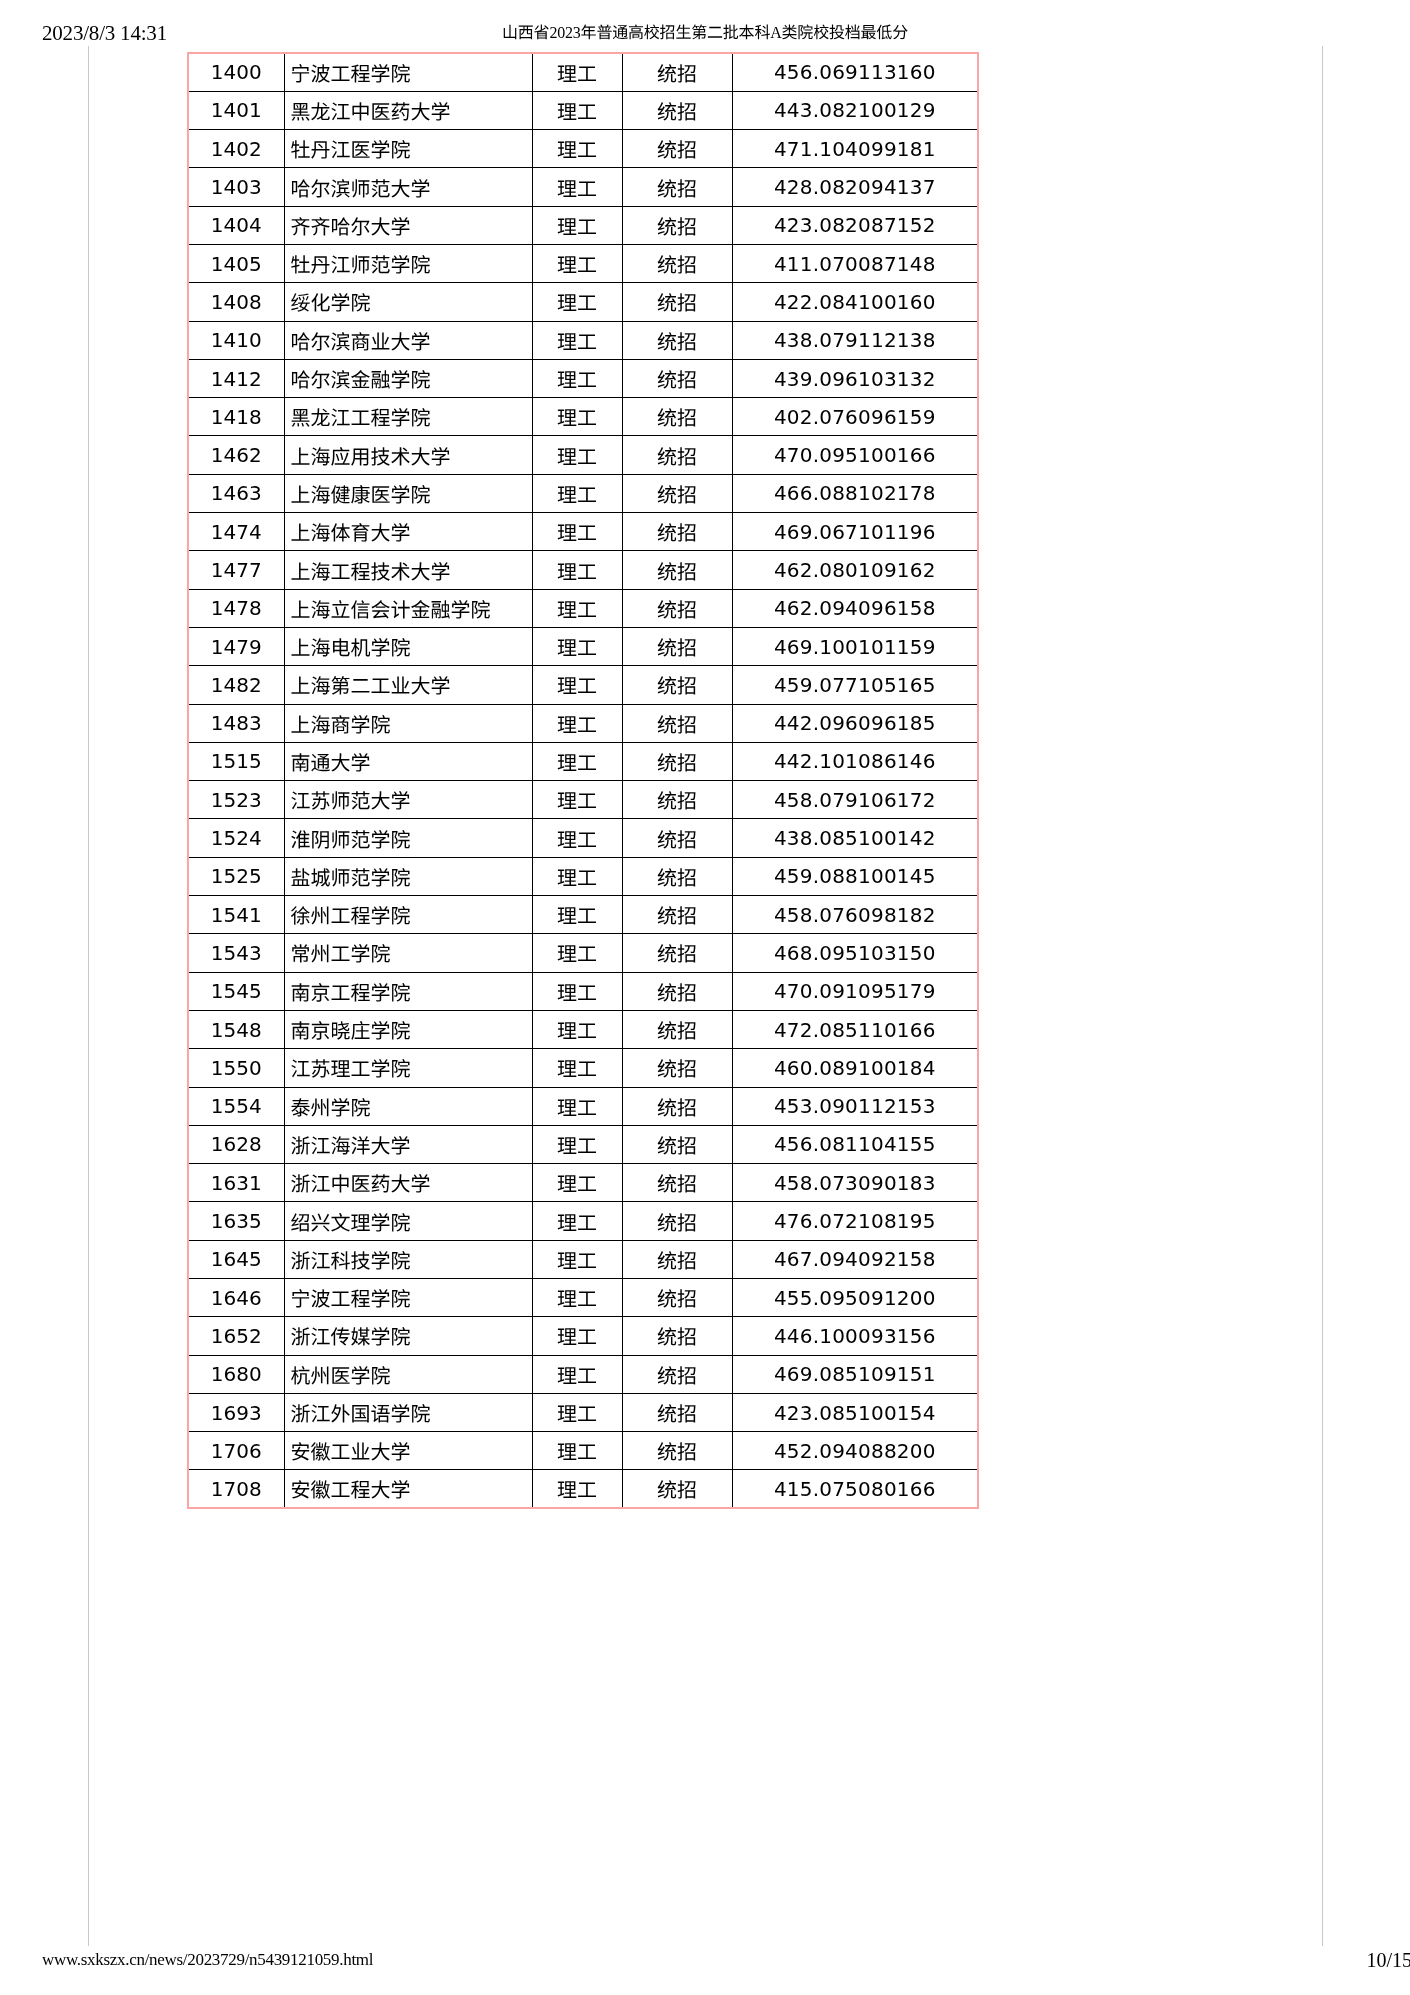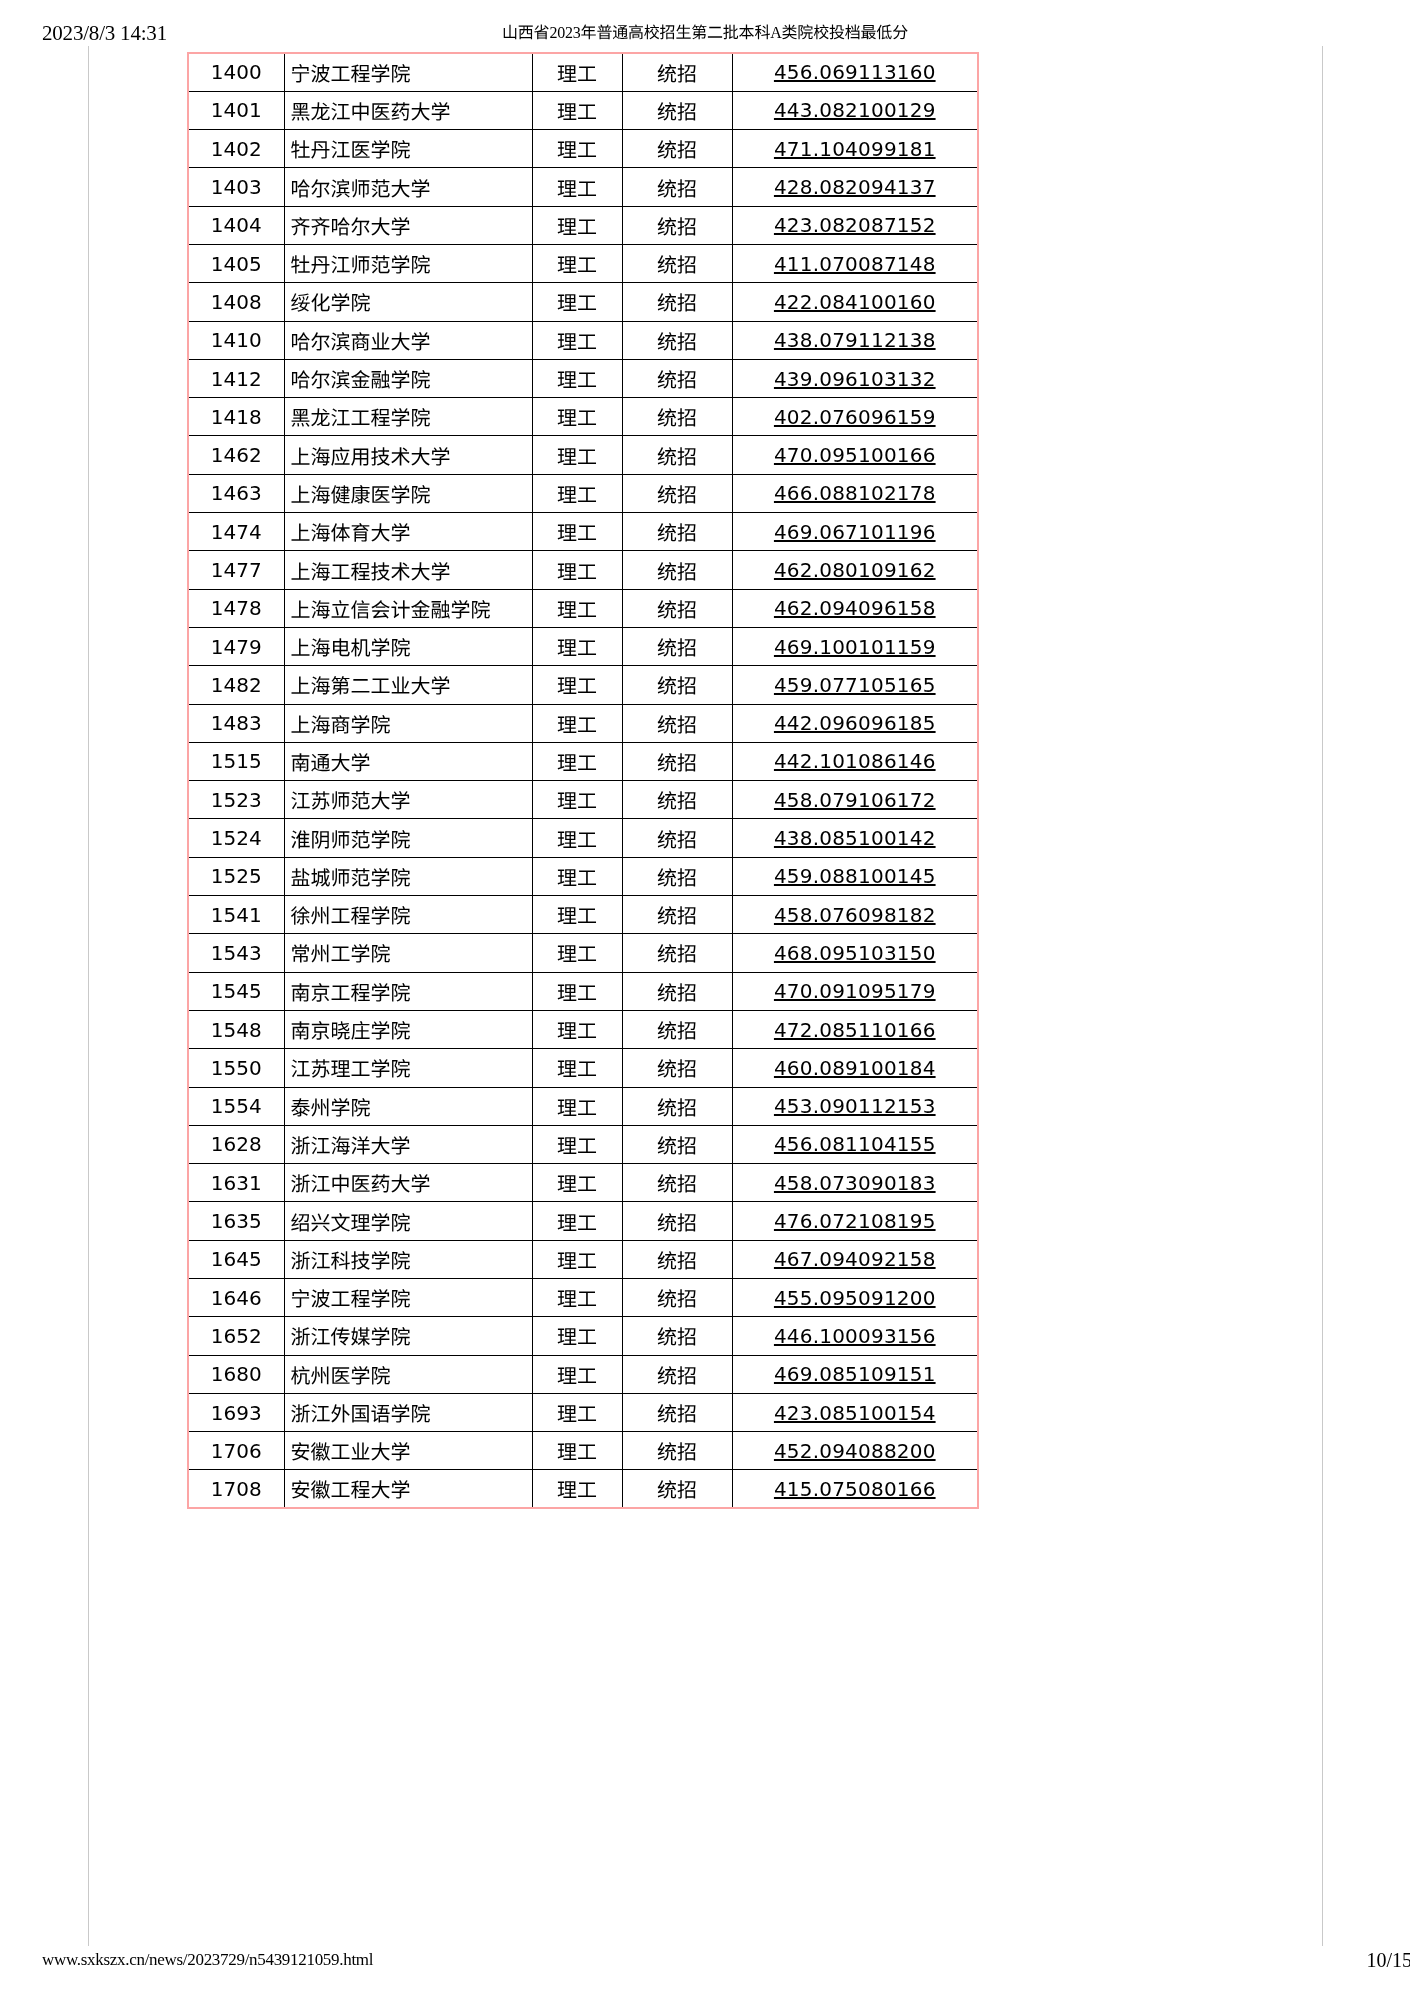--- a/index.html
+++ b/index.html
@@ -83,21 +83,21 @@
   table.score-table {
     border: 2px solid #fca5a5;
   }
   .col-code   { width: 96px;  text-align: center;
                 font-family: "Liberation Serif", "DejaVu Serif", serif; font-size: 21px; }
   .col-name   { width: 248px; text-align: left; padding-left: 14px; }
   .col-type   { width: 90px;  text-align: center; }
   .col-plan   { width: 110px; text-align: center; }
   .col-score  { width: 246px; text-align: center;
                 font-family: "DejaVu Sans", "Liberation Sans", sans-serif;
-                font-size: 20px; letter-spacing: 0.2px; text-decoration: underline; }
+                font-size: 20px; letter-spacing: 0.2px; }
 
   
   .page-footer {
     position: absolute;
     left: 0;
     top: 1946px;
     width: 1410px;
     height: 28px;
     padding-left: 44px;
   }

